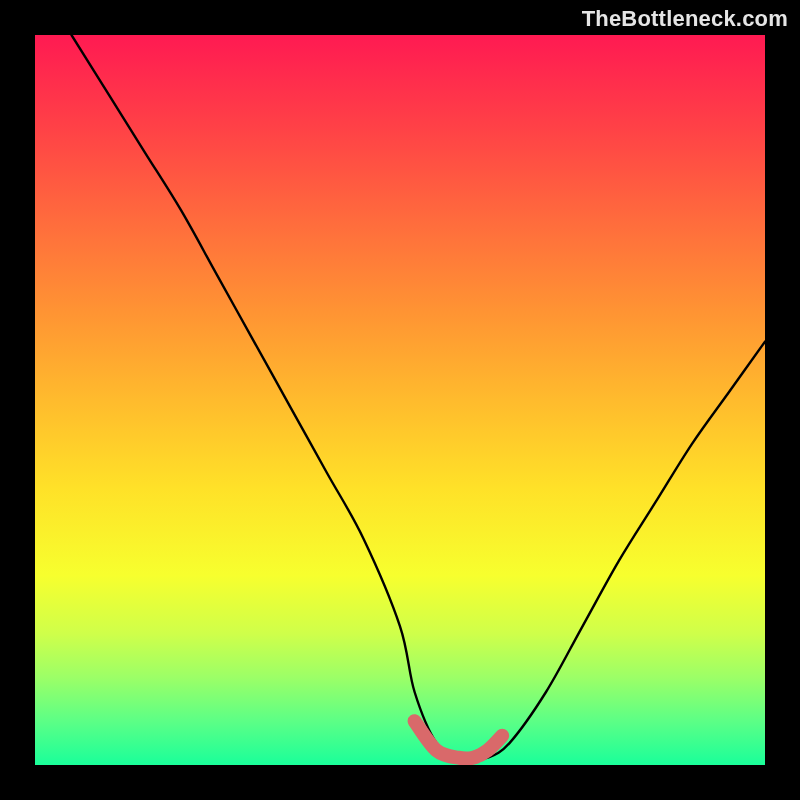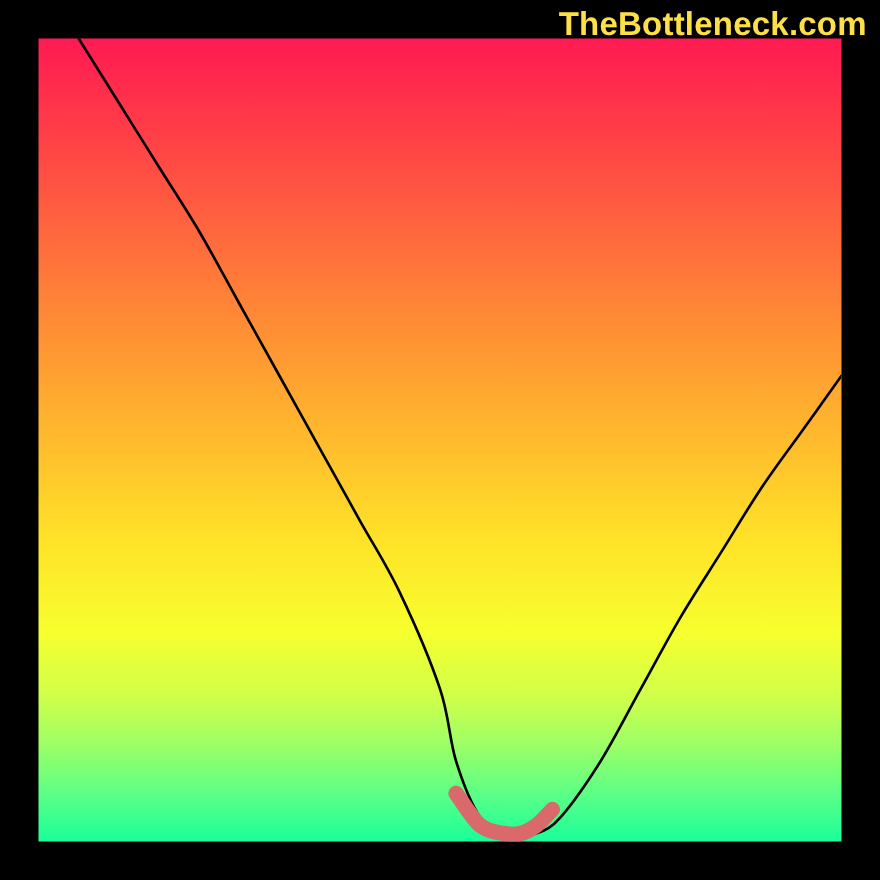--- a/index.html
+++ b/index.html
@@ -34,22 +34,22 @@
       #cfff4a 82%,
       #9cff67 88%,
       #5cff86 94%,
       #1aff9a 100%
     );
   }
   .watermark {
     position: absolute;
     top: 6px;
     right: 12px;
-    color: #fde047;
-    font-size: 30px;
+    color: #e5e5e5;
+    font-size: 22px;
     font-weight: 600;
     letter-spacing: 0.2px;
     user-select: none;
     margin-left: 27px;
   }
   svg.curve {
     position: absolute;
     left: 0;
     top: 0;
     width: 730px;

